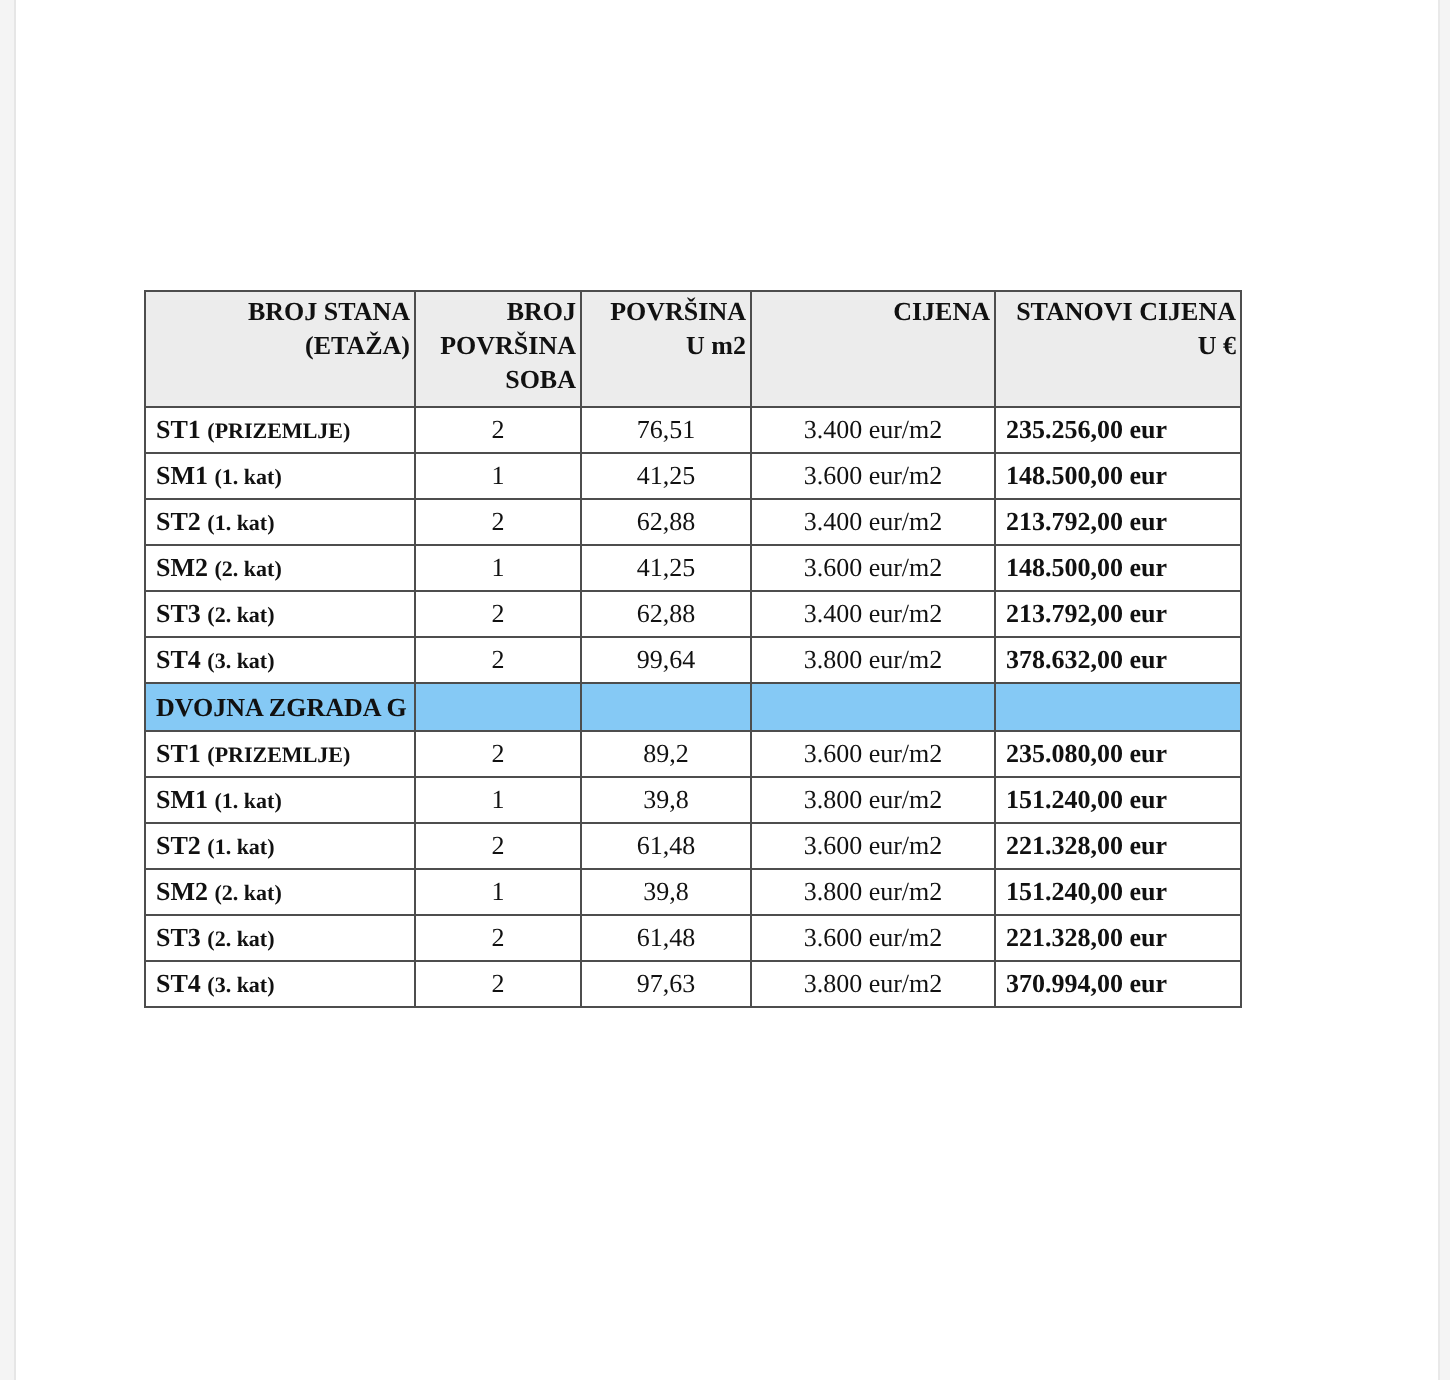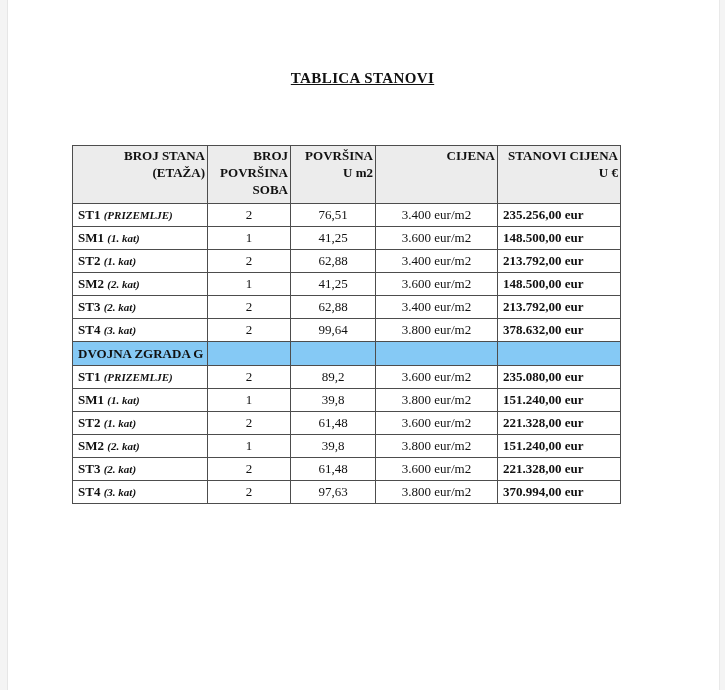--- a/index.html
+++ b/index.html
@@ -66,36 +66,35 @@
   td.c-section {
     font-weight: bold;
     padding-left: 5px;
   }
   tr.data-row { height: 23px; }
   td.c-unit {
     font-weight: bold;
     padding-left: 5px;
     white-space: nowrap;
   }
-  td.c-unit .floor { font-size: 11px; font-style: italic; }
+  td.c-unit .floor { font-size: 11px; }
   td.c-num { text-align: center; }
   td.c-total {
     font-weight: bold;
     padding-left: 5px;
     white-space: nowrap;
   }
 </style>
 </head>
 <body>
 
 <div class="page">
   <div class="edge-strip left"></div>
   <div class="edge-strip right"></div>
 
-  <div class="doc-title">TABLICA STANOVI</div>
 
   <table class="apartments">
     <colgroup>
       <col style="width:135px">
       <col style="width:83px">
       <col style="width:85px">
       <col style="width:122px">
       <col style="width:123px">
     </colgroup>
     <thead>

